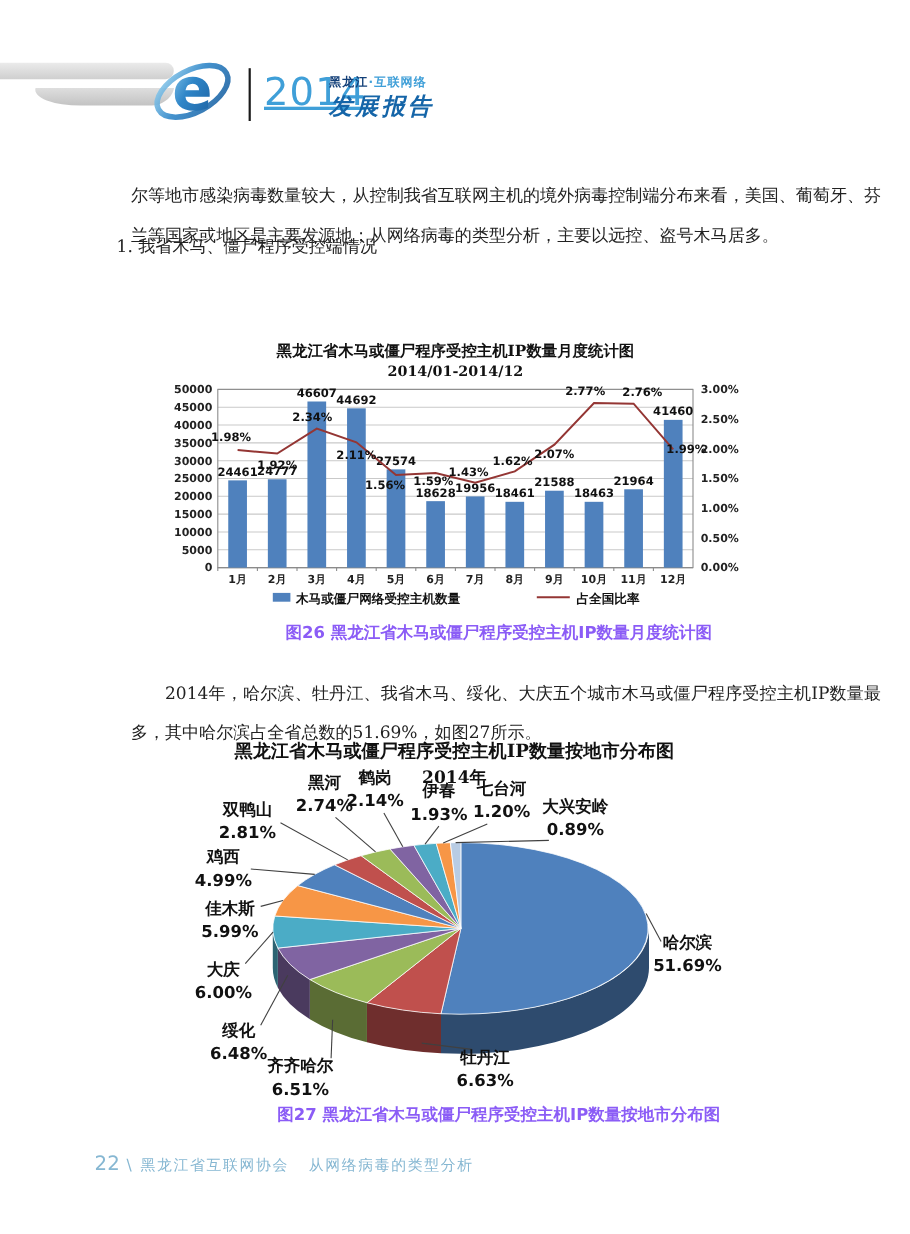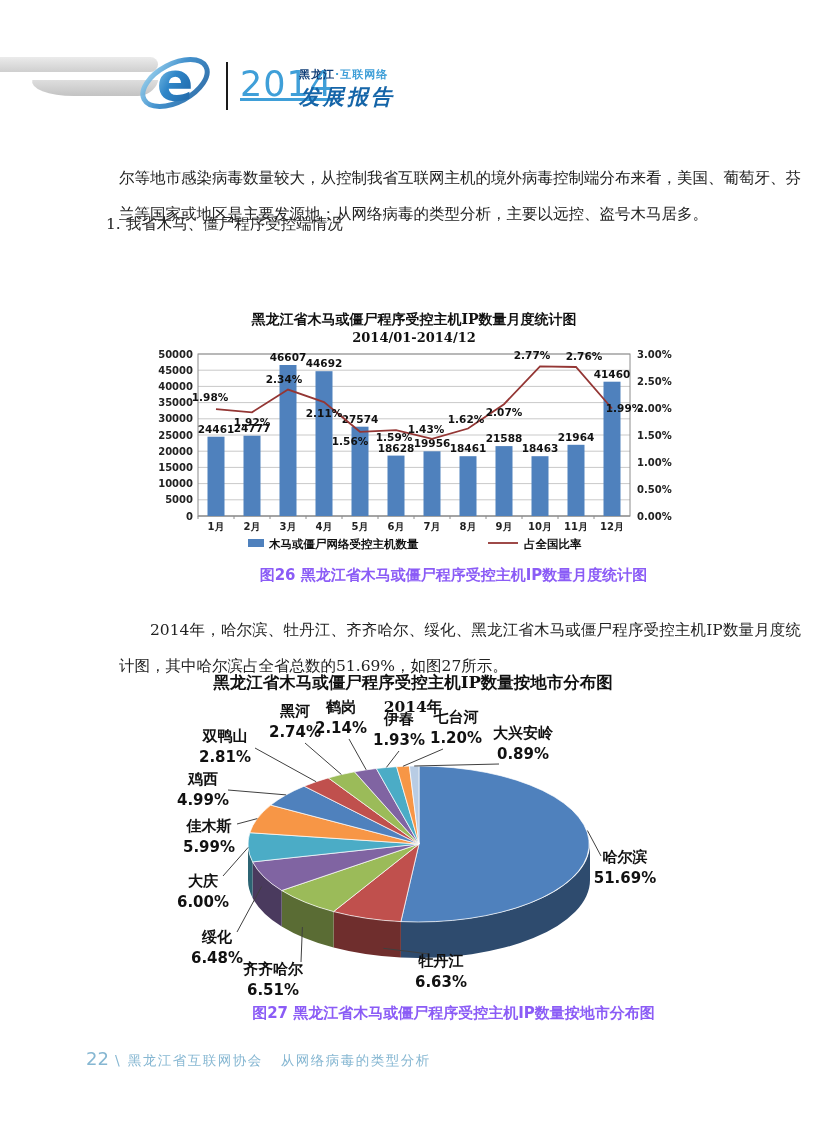--- a/index.html
+++ b/index.html
@@ -171,21 +171,21 @@
         <text x="384.0" y="51.4" class="vt" text-anchor="middle">2.77%</text>
         <text x="436.0" y="52.0" class="vt" text-anchor="middle">2.76%</text>
         <text x="476.0" y="103.5" class="vt" text-anchor="middle">1.99%</text>
         <rect x="100" y="231" width="16" height="8" fill="#4f81bd"></rect>
         <text x="121" y="240" class="lt">木马或僵尸网络受控主机数量</text>
         <line x1="340" y1="235" x2="370" y2="235" stroke="#943634" stroke-width="1.8"></line>
         <text x="376" y="240" class="lt">占全国比率</text>
       </svg></div>
   <div class="caption cap26">图26  黑龙江省木马或僵尸程序受控主机IP数量月度统计图</div>
 
-  <p class="para p3">2014年，哈尔滨、牡丹江、齐齐哈尔、绥化、黑龙江省木马或僵尸程序受控主机IP数量月度统计图，其中哈尔滨占全省总数的51.69%，如图27所示。</p>
+  <p class="para p3">2014年，哈尔滨、牡丹江、我省木马、绥化、大庆五个城市木马或僵尸程序受控主机IP数量最多，其中哈尔滨占全省总数的51.69%，如图27所示。</p>
 
   <div class="fig27" id="chart27"><svg width="560" height="334" viewBox="0 0 560 334">
         <text x="280" y="22" class="pt1" text-anchor="middle">黑龙江省木马或僵尸程序受控主机IP数量按地市分布图</text>
         <text x="280" y="46" class="pt2" text-anchor="middle">2014年</text>
         <path d="M 457.0 178.0 A 171 78 0 0 1 267.9 255.6 v 36 A 171 78 0 0 0 457.0 214.0 Z" fill="#2e4b6e"></path>
         <path d="M 267.9 255.6 A 171 78 0 0 1 200.6 245.6 v 36 A 171 78 0 0 0 267.9 291.6 Z" fill="#6f2e2d"></path>
         <path d="M 200.6 245.6 A 171 78 0 0 1 148.7 224.5 v 36 A 171 78 0 0 0 200.6 281.6 Z" fill="#5a6c34"></path>
         <path d="M 148.7 224.5 A 171 78 0 0 1 119.6 195.9 v 36 A 171 78 0 0 0 148.7 260.5 Z" fill="#4a3a5e"></path>
         <path d="M 119.6 195.9 A 171 78 0 0 1 115.0 178.0 v 36 A 171 78 0 0 0 119.6 231.9 Z" fill="#2c6473"></path>
         <path d="M 286 178 L 286.0 100.0 A 171 78 0 1 1 267.9 255.6 Z" fill="#4f81bd" stroke="#ffffff" stroke-width="0.7"></path>

